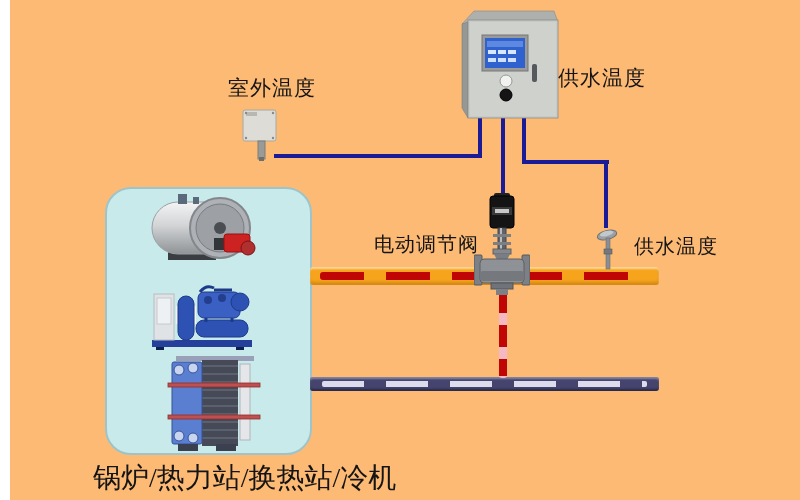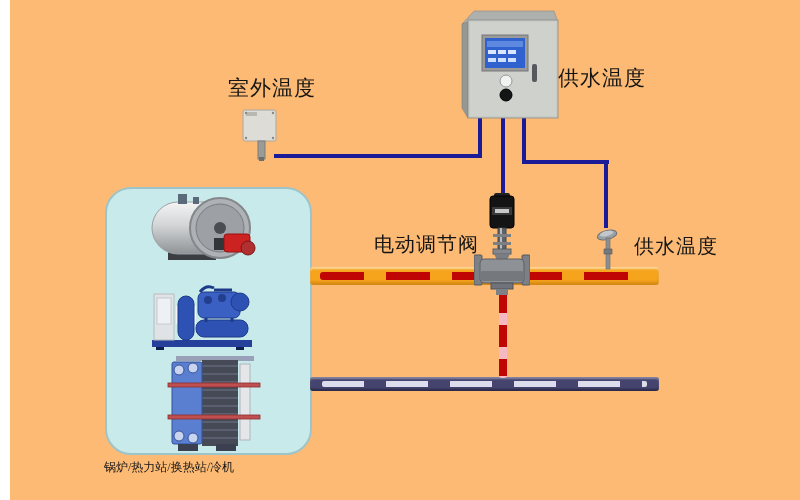--- a/index.html
+++ b/index.html
@@ -188,15 +188,15 @@
       <ellipse cx="13" cy="7.5" rx="7" ry="2.5" fill="#c2c8cc"></ellipse>
     </g>
     <rect x="12" y="12" width="4" height="31" fill="#8a8e92" stroke="#6a6e72" stroke-width=".6"></rect>
     <rect x="10" y="23" width="8" height="5" fill="#75797d" stroke="#55595d" stroke-width=".6"></rect>
   </svg>
 
   <div class="label" style="left:218px;top:74px;font-size:21px">室外温度</div>
   <div class="label" style="left:548px;top:64px;font-size:21px">供水温度</div>
   <div class="label" style="left:364px;top:231px;font-size:20px">电动调节阀</div>
   <div class="label" style="left:624px;top:233px;font-size:20px">供水温度</div>
-  <div class="label" style="left:94px;top:459px;font-size:12px;letter-spacing:0">锅炉/热力站/换热站/冷机</div>
+  <div class="label" style="left:83px;top:459px;font-size:28px;letter-spacing:0">锅炉/热力站/换热站/冷机</div>
 
 </div>
 
 </body></html>

